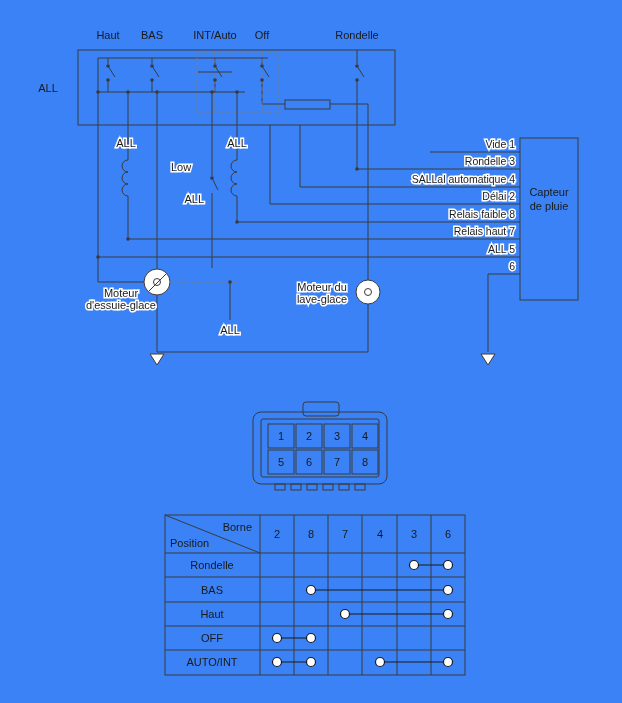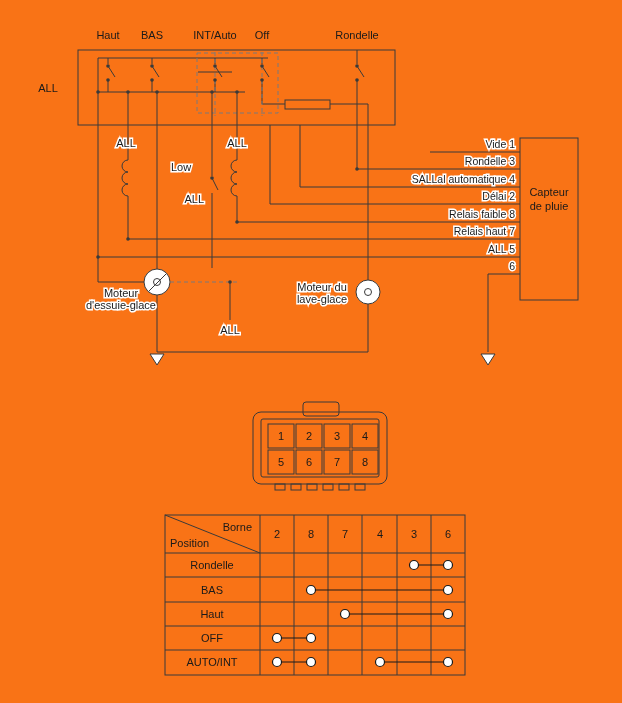--- a/index.html
+++ b/index.html
@@ -1,16 +1,16 @@
 <!DOCTYPE html>
 <html><head>
 <meta charset="utf-8">
 <style>
   html,body{margin:0;padding:0;background:#ffffff;}
-  .page{width:622px;height:703px;background:#f97316;position:relative;font-family:"Liberation Sans",sans-serif;}
+  .page{width:622px;height:703px;background:#3b82f6;position:relative;font-family:"Liberation Sans",sans-serif;}
   svg{display:block;}
   .wire{stroke:#3a3a3a;stroke-width:1;fill:none;}
   .dash{stroke:#7a7a7a;stroke-width:1;fill:none;stroke-dasharray:4 3;}
   .box{stroke:#3a3a3a;stroke-width:1;fill:none;}
   .dot{fill:#3a3a3a;stroke:none;}
   .lbl{font:11px "Liberation Sans",sans-serif;fill:#1a1a1a;paint-order:stroke;stroke:#ffffff;stroke-width:3px;}
   .lbl-plain{font:11px "Liberation Sans",sans-serif;fill:#1a1a1a;}
   .pinlbl{font:10.5px "Liberation Sans",sans-serif;fill:#1a1a1a;paint-order:stroke;stroke:#ffffff;stroke-width:3px;}
   .num{font:11px "Liberation Sans",sans-serif;fill:#1a1a1a;}
   .conn-line{stroke:#1a1a1a;stroke-width:1.2;}

